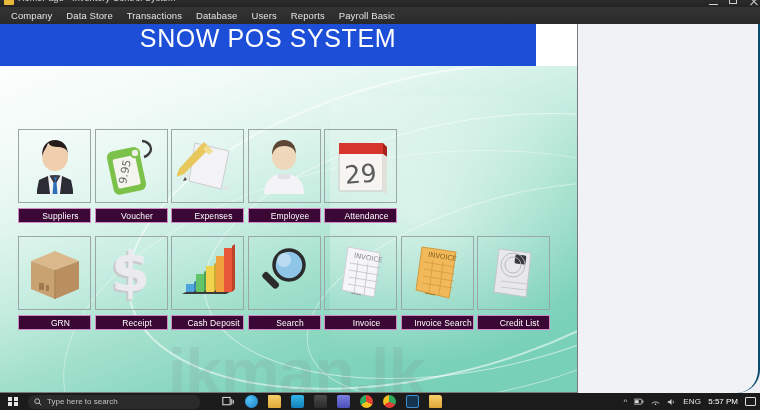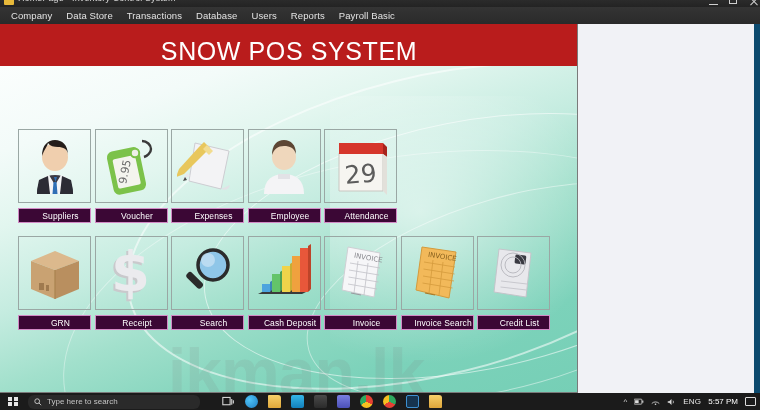--- a/index.html
+++ b/index.html
@@ -12,21 +12,22 @@
   #root { position: relative; width: 760px; height: 410px; }
 
   
   .desktop {
     position: absolute; inset: 0;
     background: #eef0f4;
   }
   .outer-window {
     position: absolute; left: 0; top: 0; width: 760px; height: 393px;
     background: #f1f2f6;
-    border-right: 6px solid #0c4a6e;
+    border-right: 2px solid #0c4a6e;
+    border-radius: 23px;
   }
   .titlebar {
     position: absolute; left: 0; top: 0; width: 760px; height: 7px;
     background: linear-gradient(#2b2b2b, #232323);
     overflow: hidden;
   }
   .titlebar-ico {
     position: absolute; left: 4px; top: -5px; width: 10px; height: 10px;
     background: #e8b93a; border-radius: 1px;
   }
@@ -64,23 +65,23 @@
 
   
   .app {
     position: absolute; left: 0; top: 24px; width: 578px; height: 369px;
     border: 1px solid #7a7a7a;
     border-top: none; border-left: none;
     background: #ffffff;
     overflow: hidden;
   }
   .app-header {
-    position: absolute; left: 0; top: 0; width: 578px; height: 42px;
-    background: #b91c1c;
-    display: flex; align-items: flex-end; justify-content: center;
+    position: absolute; left: 0; top: 0; width: 536px; height: 42px;
+    background: #1d4ed8;
+    display: flex; align-items: flex-start; justify-content: center;
   }
   .app-title {
     font-size: 25px; color: #ffffff; font-weight: 400;
     letter-spacing: .6px;
   }
 
   
   .app-body {
     position: absolute; left: 0; top: 42px; width: 578px; height: 327px;
     background:
@@ -320,46 +321,46 @@
                 <svg width="52" height="60" viewBox="0 0 52 60">
                   <text x="4" y="50" font-family="DejaVu Sans, sans-serif" font-size="56" font-weight="bold" fill="#c9c9cc">$</text>
                   <text x="6" y="48" font-family="DejaVu Sans, sans-serif" font-size="56" font-weight="bold" fill="#ebebee">$</text>
                 </svg>
               </div>
               <div class="tile-label">Receipt</div>
             </div>
 
             <div class="tile">
               <div class="tile-icon">
-                <svg width="58" height="56" viewBox="0 0 58 56">
-                  <circle cx="34" cy="20" r="15" fill="#8fc6e8" stroke="#2b2b2b" stroke-width="3.5"></circle>
-                  <circle cx="29" cy="15" r="7" fill="#c4e0f2" opacity=".8"></circle>
-                  <rect x="6" y="32" width="20" height="7" rx="3" transform="rotate(45 16 35)" fill="#2b2b2b"></rect>
-                </svg>
-              </div>
-              <div class="tile-label">Search</div>
-            </div>
-
-            <div class="tile">
-              <div class="tile-icon">
                 <svg width="60" height="58" viewBox="0 0 60 58">
                   <path d="M4 50l8-4h44l-8 4z" fill="#3a3a3a"></path>
                   <path d="M8 40h8v8H8z" fill="#4da4de"></path>
                       <path d="M16 38l3-2v9l-3 3z" fill="#3c86b6"></path>
                   <path d="M18 30h8v18h-8z" fill="#63c46a"></path>
                       <path d="M26 28l3-2v19l-3 3z" fill="#4fa054"></path>
                   <path d="M28 22h8v26h-8z" fill="#f0d34a"></path>
                       <path d="M36 20l3-2v27l-3 3z" fill="#c9ae33"></path>
                   <path d="M38 12h8v36h-8z" fill="#f0a13e"></path>
                       <path d="M46 10l3-2v37l-3 3z" fill="#c9812c"></path>
                   <path d="M46 4h8v44h-8z" fill="#e8573a"></path>
                       <path d="M54 2l3-2v45l-3 3z" fill="#bd4429"></path>
                 </svg>
               </div>
               <div class="tile-label">Cash Deposit</div>
+            </div>
+
+            <div class="tile">
+              <div class="tile-icon">
+                <svg width="58" height="56" viewBox="0 0 58 56">
+                  <circle cx="34" cy="20" r="15" fill="#8fc6e8" stroke="#2b2b2b" stroke-width="3.5"></circle>
+                  <circle cx="29" cy="15" r="7" fill="#c4e0f2" opacity=".8"></circle>
+                  <rect x="6" y="32" width="20" height="7" rx="3" transform="rotate(45 16 35)" fill="#2b2b2b"></rect>
+                </svg>
+              </div>
+              <div class="tile-label">Search</div>
             </div>
 
             <div class="tile">
               <div class="tile-icon">
                 <svg width="54" height="60" viewBox="0 0 54 60">
                   <path d="M14 4l32 6-6 44-32-7z" fill="#f6f6f8" stroke="#cfcfd4"></path>
                   <text x="20" y="15" font-family="DejaVu Sans, sans-serif" font-size="7" fill="#8a8a90" transform="rotate(10 22 13)">INVOICE</text>
                   <g stroke="#c2c2c8" stroke-width=".8">
                     <path d="M16 20l30 5M15 27l30 5M14.5 34l30 5M14 41l29 5"></path>
                     <path d="M24 18l-4 32M34 20l-4 32"></path>

